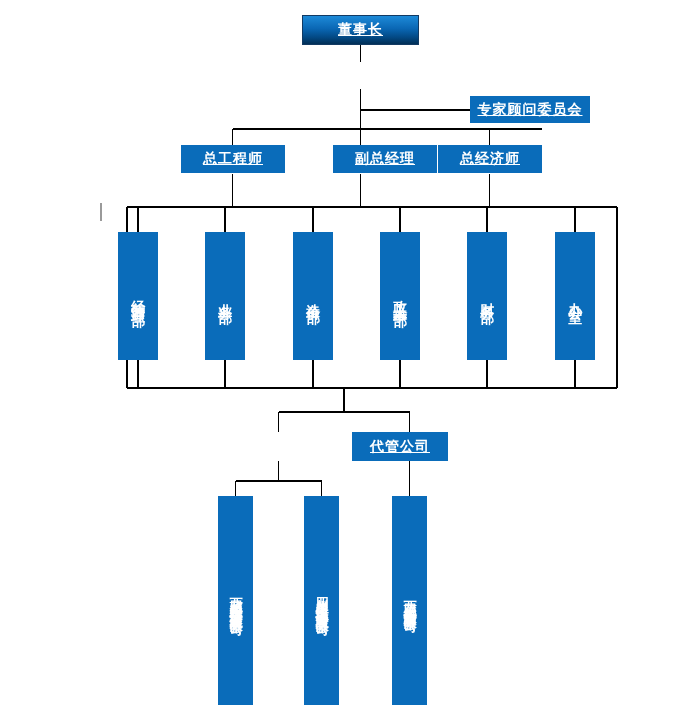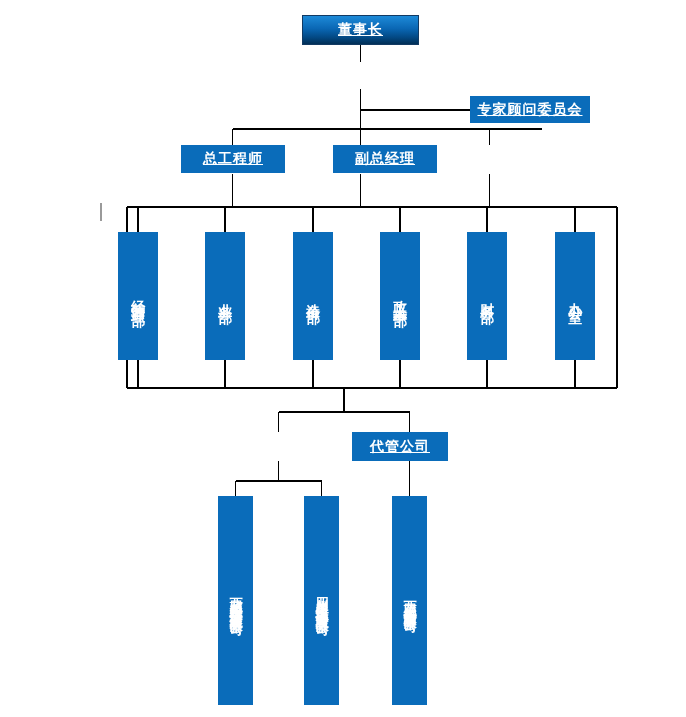--- a/index.html
+++ b/index.html
@@ -111,20 +111,21 @@
 
   <div class="node h chair" style="left:302px;top:15px;width:117px;height:30px;">董事长</div>
 
 
   <div class="node h" style="left:470px;top:96px;width:120px;height:27px;">专家顾问委员会</div>
 
   <div class="node h" style="left:181px;top:145px;width:104px;height:28px;">总工程师</div>
 
   <div class="node h" style="left:309px;top:145px;width:104px;height:28px;margin-left:24px;">副总经理</div>
 
+  <div class="node h" style="left:438px;top:145px;width:104px;height:28px;">总经济师</div>
 
   <div class="node v" style="left:118px;top:232px;width:40px;height:128px;">经营管理部</div>
 
   <div class="node v" style="left:205px;top:232px;width:40px;height:128px;">业务部</div>
 
   <div class="node v" style="left:293px;top:232px;width:40px;height:128px;">造价部</div>
 
   <div class="node v" style="left:380px;top:232px;width:40px;height:128px;">政工人事部</div>
 
   <div class="node v" style="left:467px;top:232px;width:40px;height:128px;">财务部</div>

